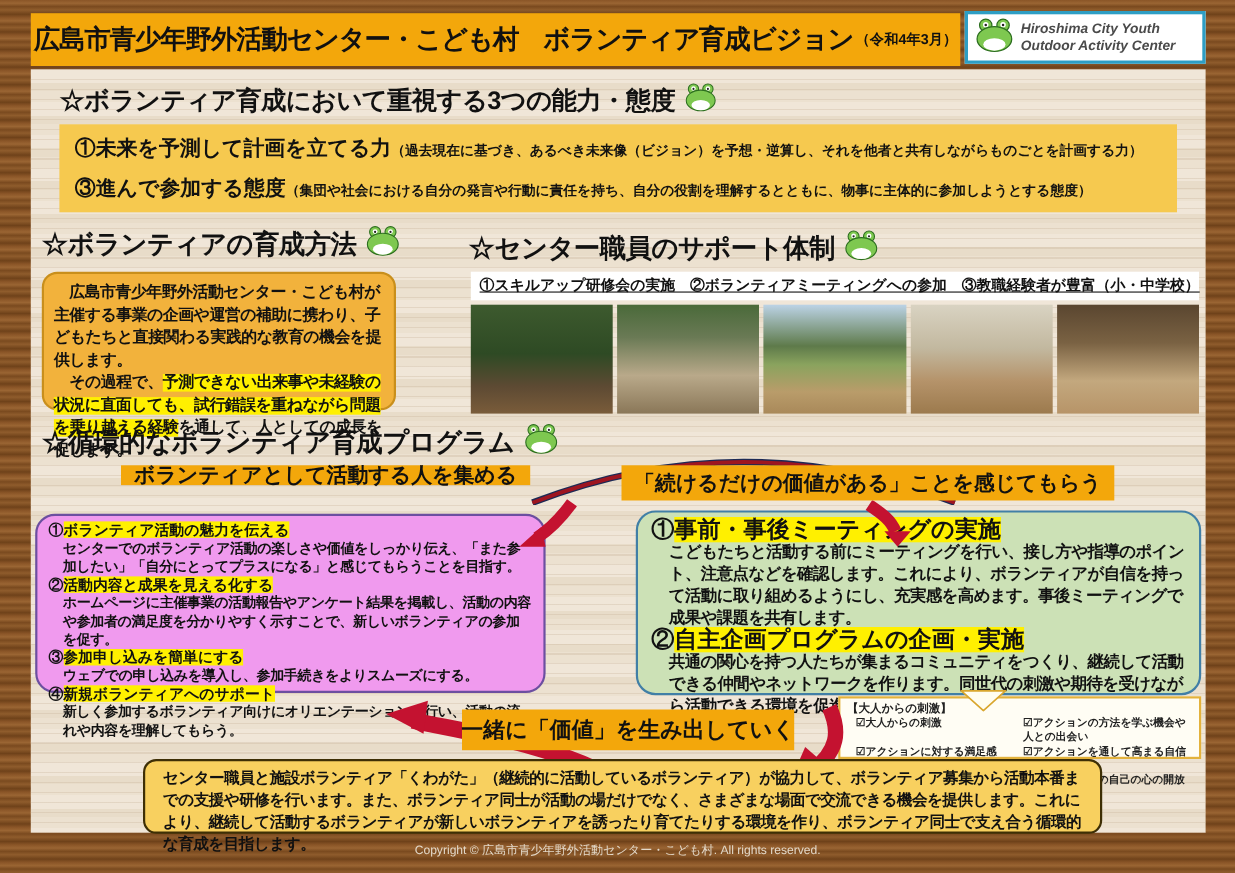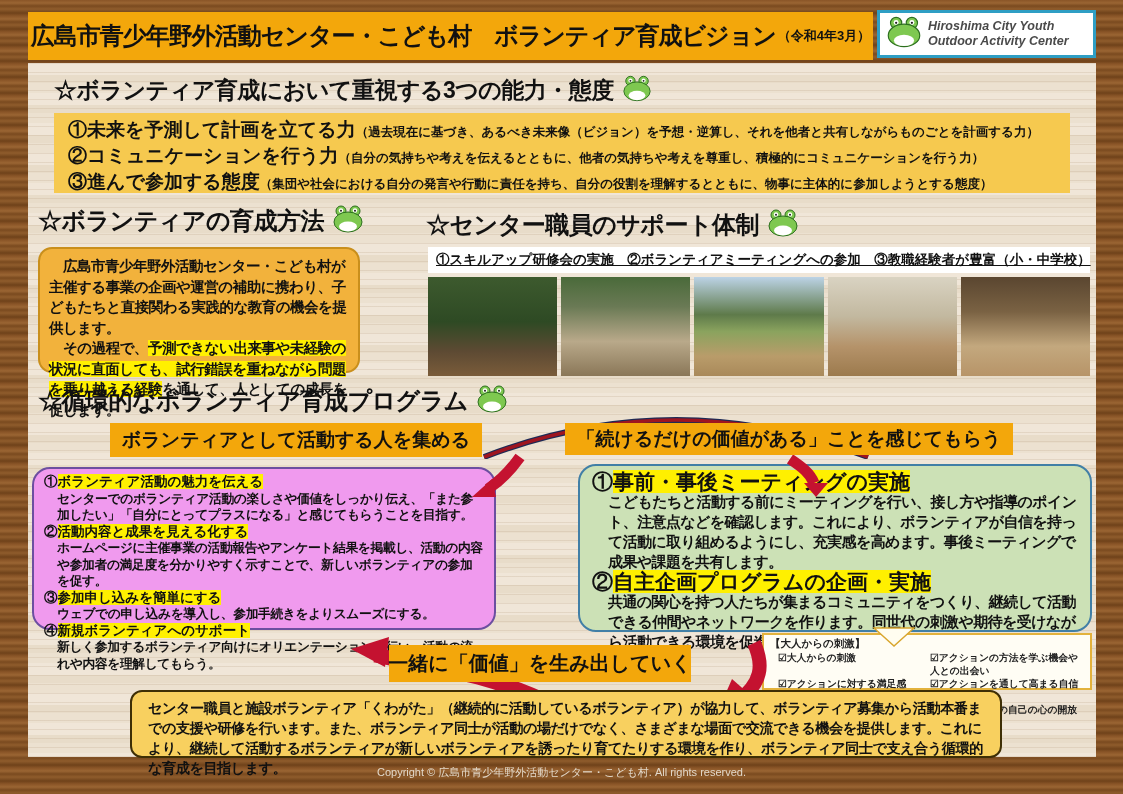--- a/index.html
+++ b/index.html
@@ -42,23 +42,23 @@
   .photo{flex:1 1 0; height:99px;}
   .ph1{background:linear-gradient(180deg,#3d5a2e 0%,#2e4a24 45%,#5d4a33 75%,#7a5c3a 100%);}
   .ph2{background:linear-gradient(180deg,#4a6a3a 0%,#6a7a55 30%,#b9a98a 65%,#8a7758 100%);}
   .ph3{background:linear-gradient(180deg,#bcd3e6 0%,#5e7a4a 38%,#8aa35e 55%,#b99c6a 80%,#a9895a 100%);}
   .ph4{background:linear-gradient(180deg,#d9d3c2 0%,#c2b89f 40%,#b5936a 70%,#9c7a4d 100%);}
   .ph5{background:linear-gradient(180deg,#5a4630 0%,#7a6243 35%,#c9b globalization 0%,#c3a87e 70%,#b79468 100%);}
   .ph5{background:linear-gradient(180deg,#5a4630 0%,#7a6243 35%,#c3a87e 70%,#b79468 100%);}
   
   .banner{background:#F3A70B; display:flex; align-items:center; justify-content:center;
     font-weight:900; color:#111; white-space:nowrap; z-index:4;}
-  #banner-left{left:82px; top:360px; width:372px; height:34px; font-size:19px;}
+  #banner-left{left:82px; top:360px; width:372px; height:18px; font-size:19px;}
   #banner-right{left:537px; top:360px; width:448px; height:32px; font-size:19px;}
-  #banner-bottom{left:361px; top:582px; width:302px; height:37px; font-size:20px; z-index:4;}
+  #banner-bottom{left:392px; top:582px; width:302px; height:37px; font-size:20px; z-index:4;}
   #cycle-arc{left:448px; top:348px; z-index:1;}
   .flow-arrow{z-index:5;}
   
   #pink-box{left:4px; top:404px; width:464px; height:163px; background:#F09AEE; border:2px solid #6C4FA0;
     border-radius:18px; box-sizing:border-box; padding:5px 10px; color:#111; z-index:2;}
   #pink-box .it{font-weight:900; font-size:13.5px; line-height:16.5px;}
   #pink-box .id{font-size:12.8px; line-height:16.5px; font-weight:bold; padding-left:13px; letter-spacing:-0.4px;}
   #green-box{left:550px; top:401px; width:514px; height:168px; background:#CCE1B6; border:2px solid #417FA6;
     border-radius:18px; box-sizing:border-box; padding:6px 12px; color:#111; z-index:2;}
   #green-box .it{font-weight:900; font-size:21px; line-height:20px;}
@@ -119,23 +119,20 @@
             <ellipse cx="16" cy="17" rx="14" ry="10" fill="#7ec850" stroke="#2c6e1f"></ellipse>
             <ellipse cx="16" cy="21.5" rx="9" ry="5" fill="#fff"></ellipse>
           </svg>
       </span>
     </div>
     <div id="gold-box" class="abs">
       <div class="gold-line">
         <span class="bt">①未来を予測して計画を立てる力</span><span class="bd">（過去現在に基づき、あるべき未来像（ビジョン）を予想・逆算し、それを他者と共有しながらものごとを計画する力）</span>
       </div>
       <div class="gold-line">
-        <span class="bt">②コミュニケーションを行う力</span><span class="bd">（自分の気持ちや考えを伝えるとともに、他者の気持ちや考えを尊重し、積極的にコミュニケーションを行う力）</span>
-      </div>
-      <div class="gold-line">
         <span class="bt">③進んで参加する態度</span><span class="bd">（集団や社会における自分の発言や行動に責任を持ち、自分の役割を理解するとともに、物事に主体的に参加しようとする態度）</span>
       </div>
     </div>
 
     <div class="h-row abs" style="left:10px; top:142px;">
       <span class="ht" style="font-size:24px;">☆ボランティアの育成方法</span>
       <span class="frog">
         <svg width="32" height="28" viewBox="0 0 32 28">
             <circle cx="9" cy="6" r="5" fill="#7ec850" stroke="#2c6e1f"></circle>
             <circle cx="23" cy="6" r="5" fill="#7ec850" stroke="#2c6e1f"></circle>

